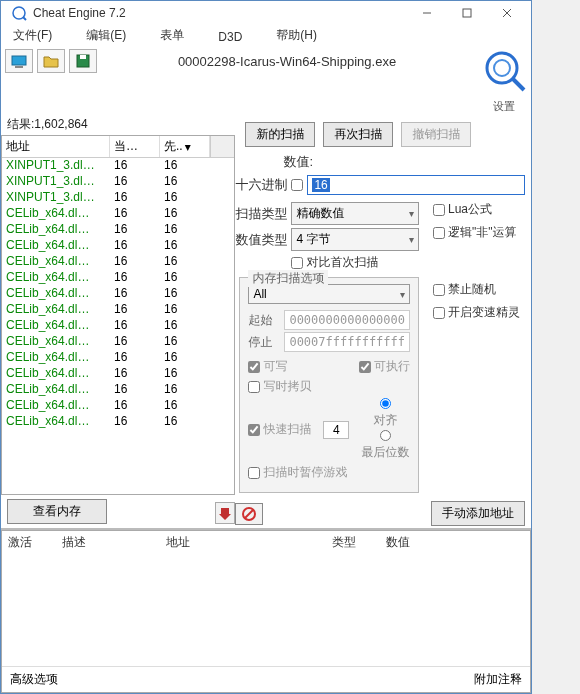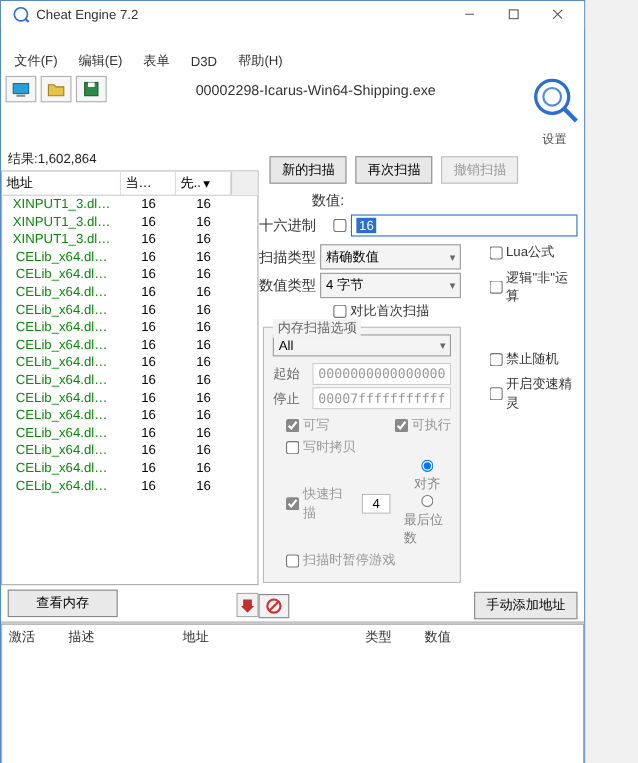--- a/index.html
+++ b/index.html
@@ -5,54 +5,54 @@
 * { box-sizing: border-box; margin: 0; padding: 0; font-family: "Microsoft YaHei", Tahoma, sans-serif; font-size: 12px; }
 body { background: #f0f0f0; width: 580px; height: 694px; overflow: hidden; }
 .window { width: 532px; height: 694px; background: #fff; border: 1px solid #5a8ac0; display: flex; flex-direction: column; }
 
 .titlebar { display: flex; align-items: center; height: 28px; padding: 0 4px; background: #fff; }
 .titlebar .app-icon { width: 16px; height: 16px; margin: 0 6px; }
 .titlebar .title { flex: 1; font-size: 12px; color: #333; }
 .winbtn { width: 40px; height: 24px; display: inline-flex; align-items: center; justify-content: center; }
 .winbtn svg { stroke: #555; }
 
-.menubar { display: flex; height: 22px; align-items: center; padding: 0 4px; gap: 3px; border-bottom: none; margin-top: 20px; }
+.menubar { display: flex; height: 22px; align-items: flex-end; padding: 0 4px; gap: 18px; border-bottom: none; }
 .menubar span { padding: 2px 8px; color: #333; }
 
 .toolbar { display: flex; align-items: center; height: 30px; padding: 2px 4px; gap: 4px; border-bottom: none; }
 .tbbtn { width: 28px; height: 24px; border: 1px solid #b0b0b0; background: #f6f6f6; display: inline-flex; align-items: center; justify-content: center; }
 .processname { flex: 1; font-size: 13px; text-align: center; color: #333; }
 .logo-col { width: 54px; display: flex; flex-direction: column; align-items: center; justify-content: flex-start; gap: 2px; }
 
 .main { flex: 1; display: flex; }
 .left-col { width: 240px; display: flex; flex-direction: column; }
 .resultline { padding: 2px 6px; font-size: 12px; color: #222; }
 .resulttable { border: 1px solid #aaa; flex: 1; display: flex; flex-direction: column; background: #fff; }
 .thead { display: flex; background: #fff; border-bottom: 1px solid #ccc; }
 .thcell { padding: 2px 4px; border-right: 1px solid #ddd; font-size: 12px; white-space: nowrap; overflow: hidden; display: flex; align-items: center; }
-.tbody { flex: 1; overflow: hidden; text-align: center; }
+.tbody { flex: 1; overflow: hidden; }
 .trow { display: flex; height: 16px; }
 .tcell { padding: 0 4px; font-size: 12px; overflow: hidden; white-space: nowrap; }
 .tcell.green { color: #0a8a0a; }
 .viewmem { border: 1px solid #888; background: #e9e9e9; padding: 3px 18px; margin: 4px 6px; width: 100px; text-align: center; }
 
 .right-col { flex: 1; padding: 2px 6px 2px 0; position: relative; display: flex; flex-direction: column; }
 .right-top { display: flex; align-items: flex-start; }
 .scan-area { flex: 1; }
 .scan-btnrow { display: flex; gap: 8px; margin: 6px 0 6px 10px; }
 .btn { border: 1px solid #8a8a8a; background: #e8e8e8; padding: 3px 10px; font-size: 12px; }
 .btn.disabled { color: #999; border-color: #bbb; background: #efefef; }
 .label { font-size: 13px; color: #333; text-align: right; }
 .valrow { display: flex; align-items: center; gap: 4px; margin: 4px 0; }
 .hexinput { flex: 1; border: 1px solid #2a6fcf; padding: 2px 4px; background: #fff; }
 .hexinput .sel { background: #2a6fcf; color: #fff; padding: 0 2px; }
 .selectrow { display: flex; align-items: center; gap: 4px; margin: 3px 0; }
 .sel-ctl { flex: 1; border: 1px solid #999; background: #f4f4f4; padding: 2px 4px; display: flex; justify-content: space-between; align-items: center; }
 .sel-ctl .dd { color: #666; font-size: 10px; }
-.chk { display: flex; align-items: center; gap: 3px; font-size: 12px; color: #333; margin-left: 12px; }
+.chk { display: flex; align-items: center; gap: 3px; font-size: 12px; color: #333; }
 .chk input { width: 12px; height: 12px; }
 .chk.disabled { color: #9a9a9a; }
 
 .memopts { border: 1px solid #bbb; background: #f3f3f3; margin: 6px 0 4px 4px; padding: 6px 8px 8px 8px; position: relative; }
 .memopts .grouptitle { position: absolute; top: -8px; left: 8px; background: #f3f3f3; padding: 0 4px; font-size: 12px; color: #666; }
 .memopts .sel-ctl { margin-bottom: 6px; }
 .rangerow { display: flex; align-items: center; gap: 8px; margin: 2px 0; }
 .rangerow .rlabel { width: 28px; color: #666; }
 .rangerow .rval { flex: 1; border: 1px solid #ccc; background: #fff; padding: 2px 4px; text-align: right; color: #999; font-family: monospace; }
 .opt-grid { margin-top: 6px; }

